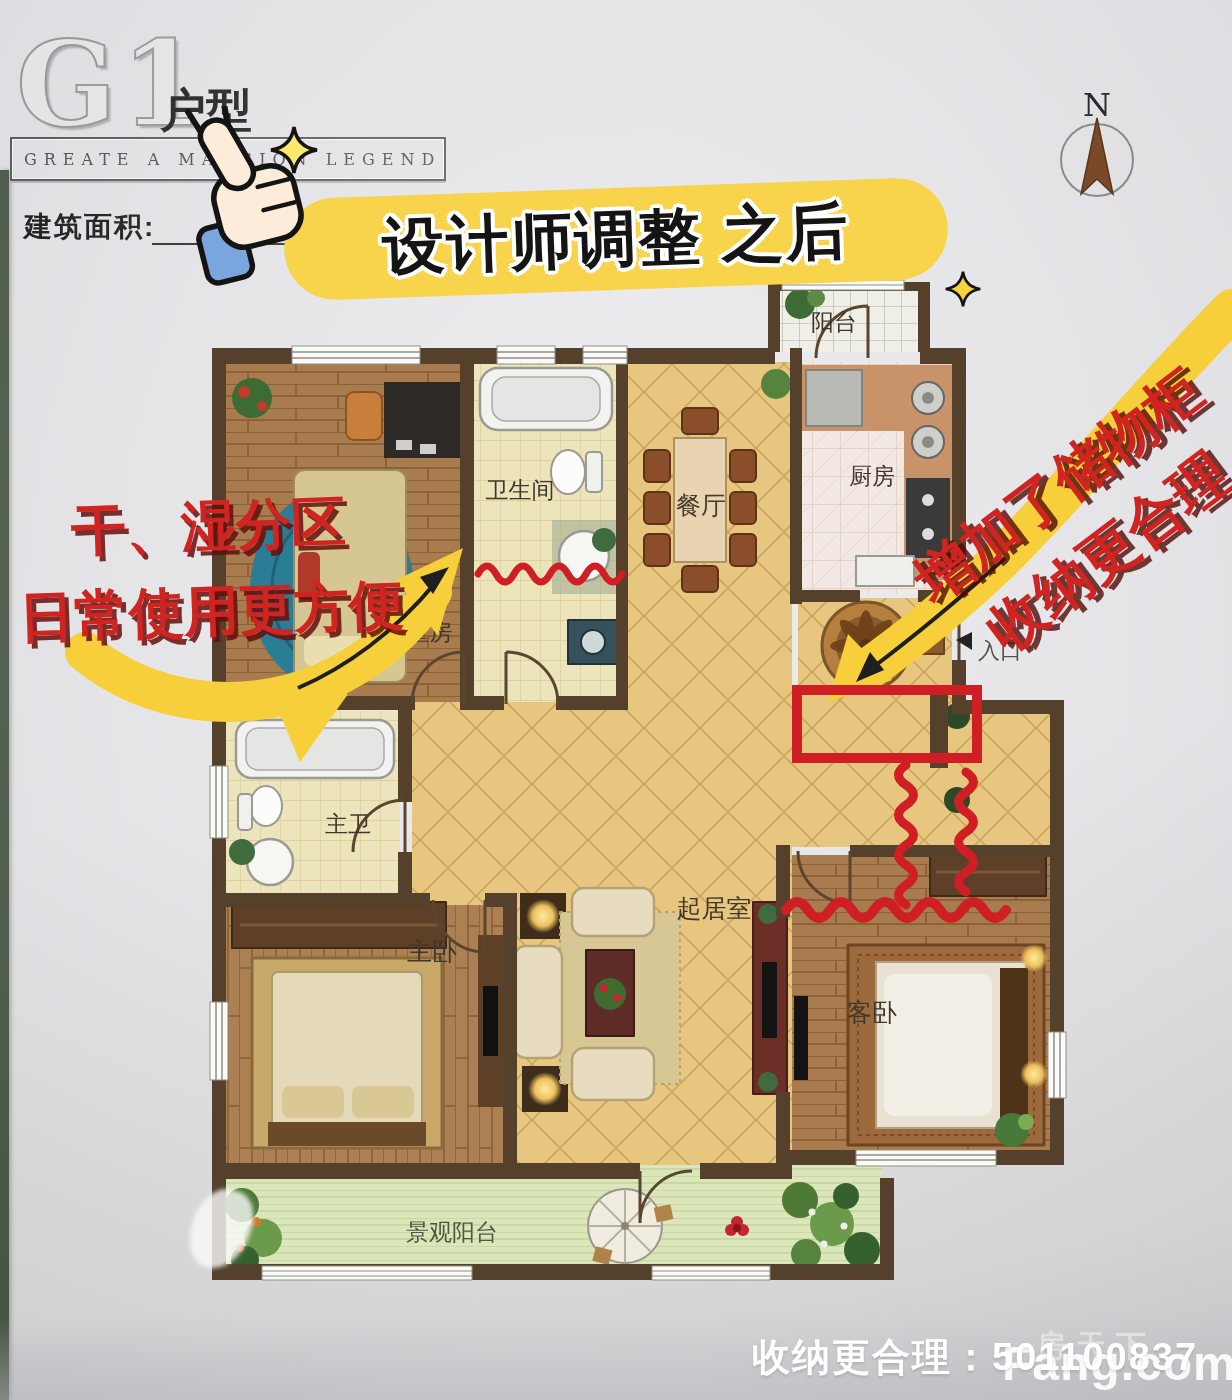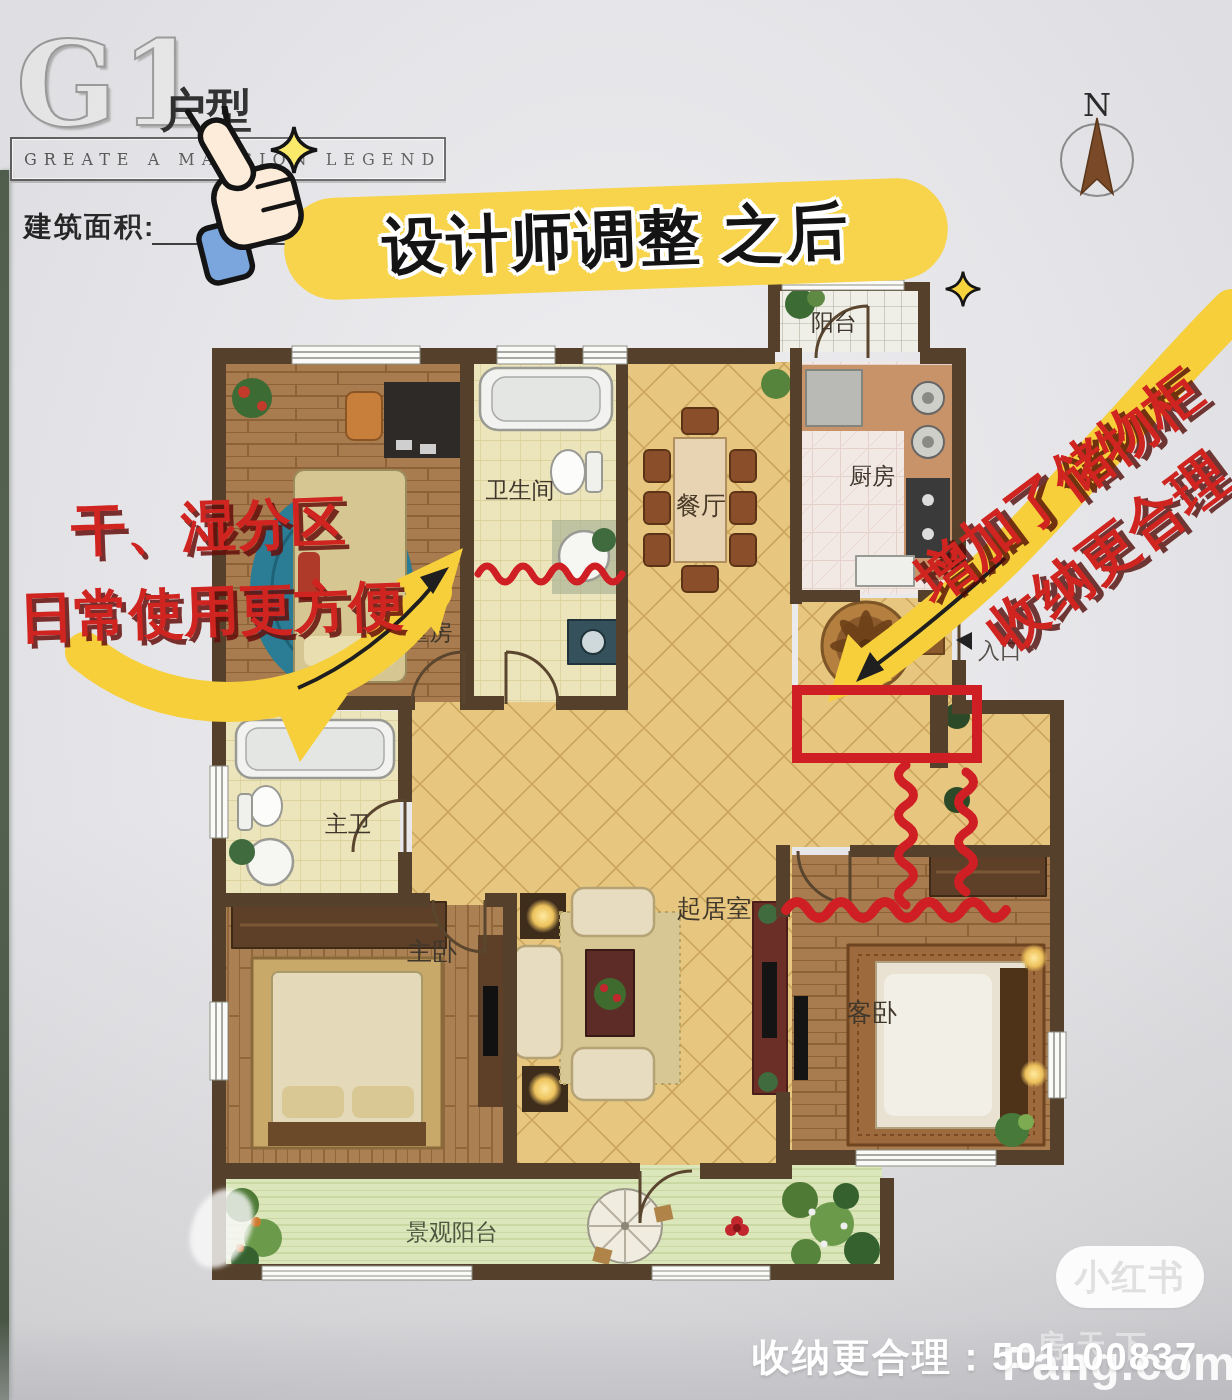--- a/index.html
+++ b/index.html
@@ -435,16 +435,13 @@
     <div>增加了储物柜</div>
     <div>收纳更合理</div>
   </div>
 
   <div class="glare"></div>
 
   <div class="bottom-bar"></div>
   <div class="fang-cn">房天下</div>
   <div class="xhs-line"><span>收纳更合理：</span><span>501100837</span></div>
   <div class="fang">Fang.com</div>
-  <div class="xhs-badge">
-    <span>小红书</span>
-  </div>
 </div>
 
 </body></html>

